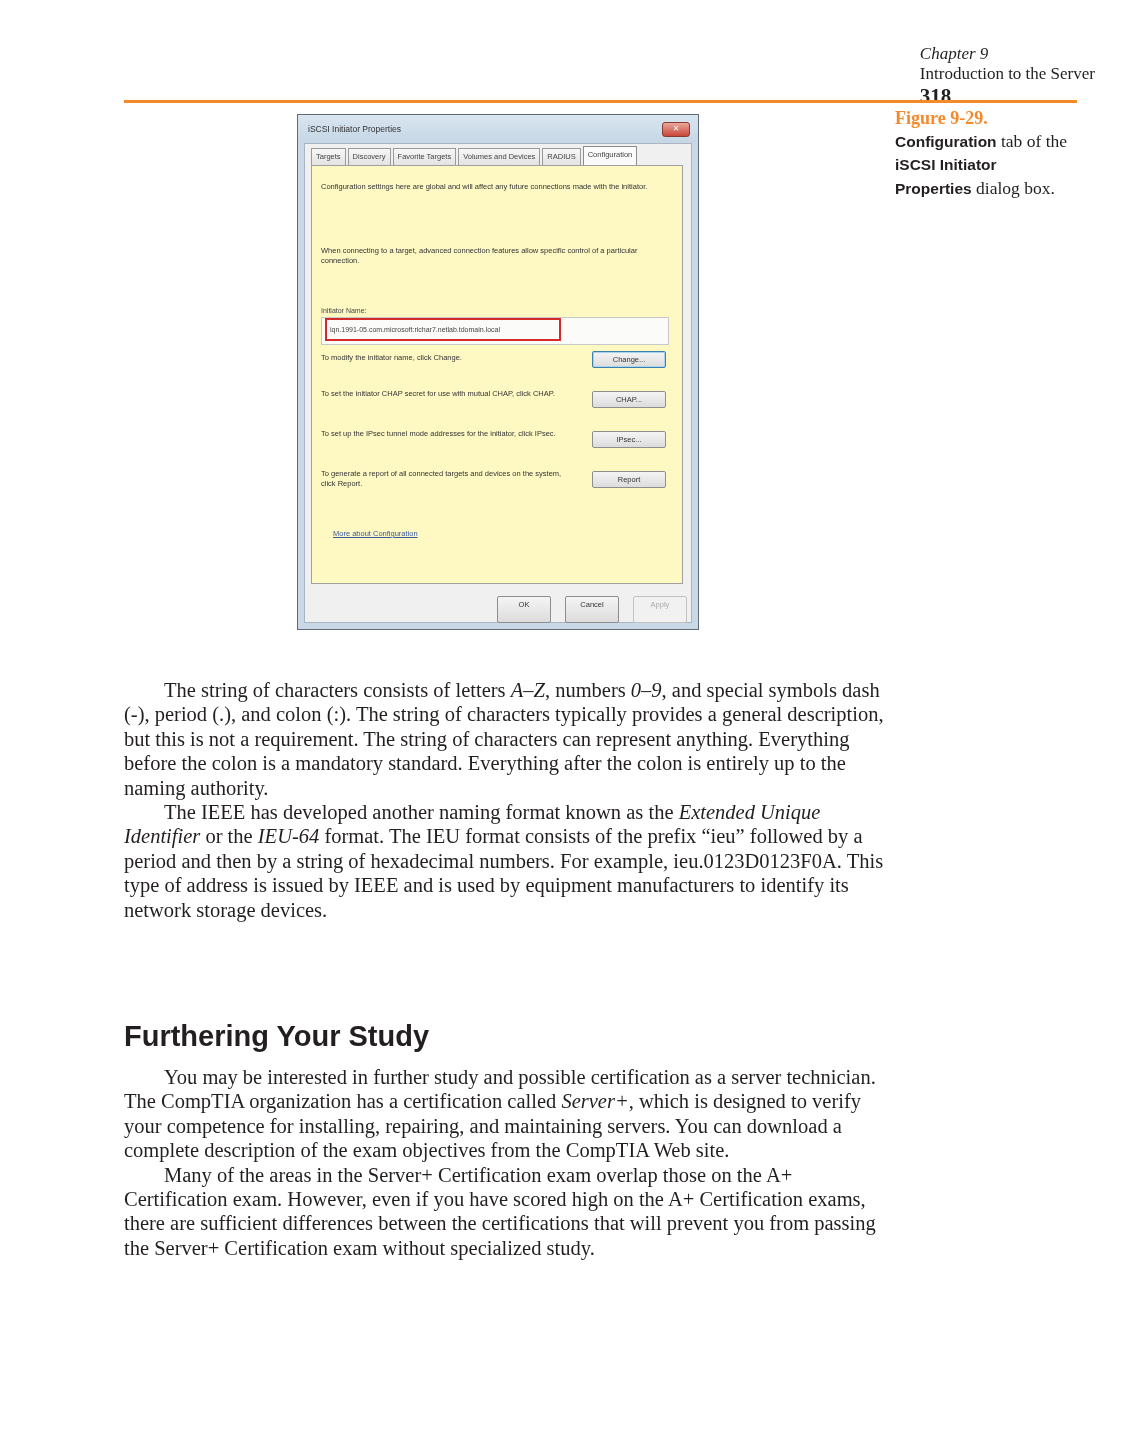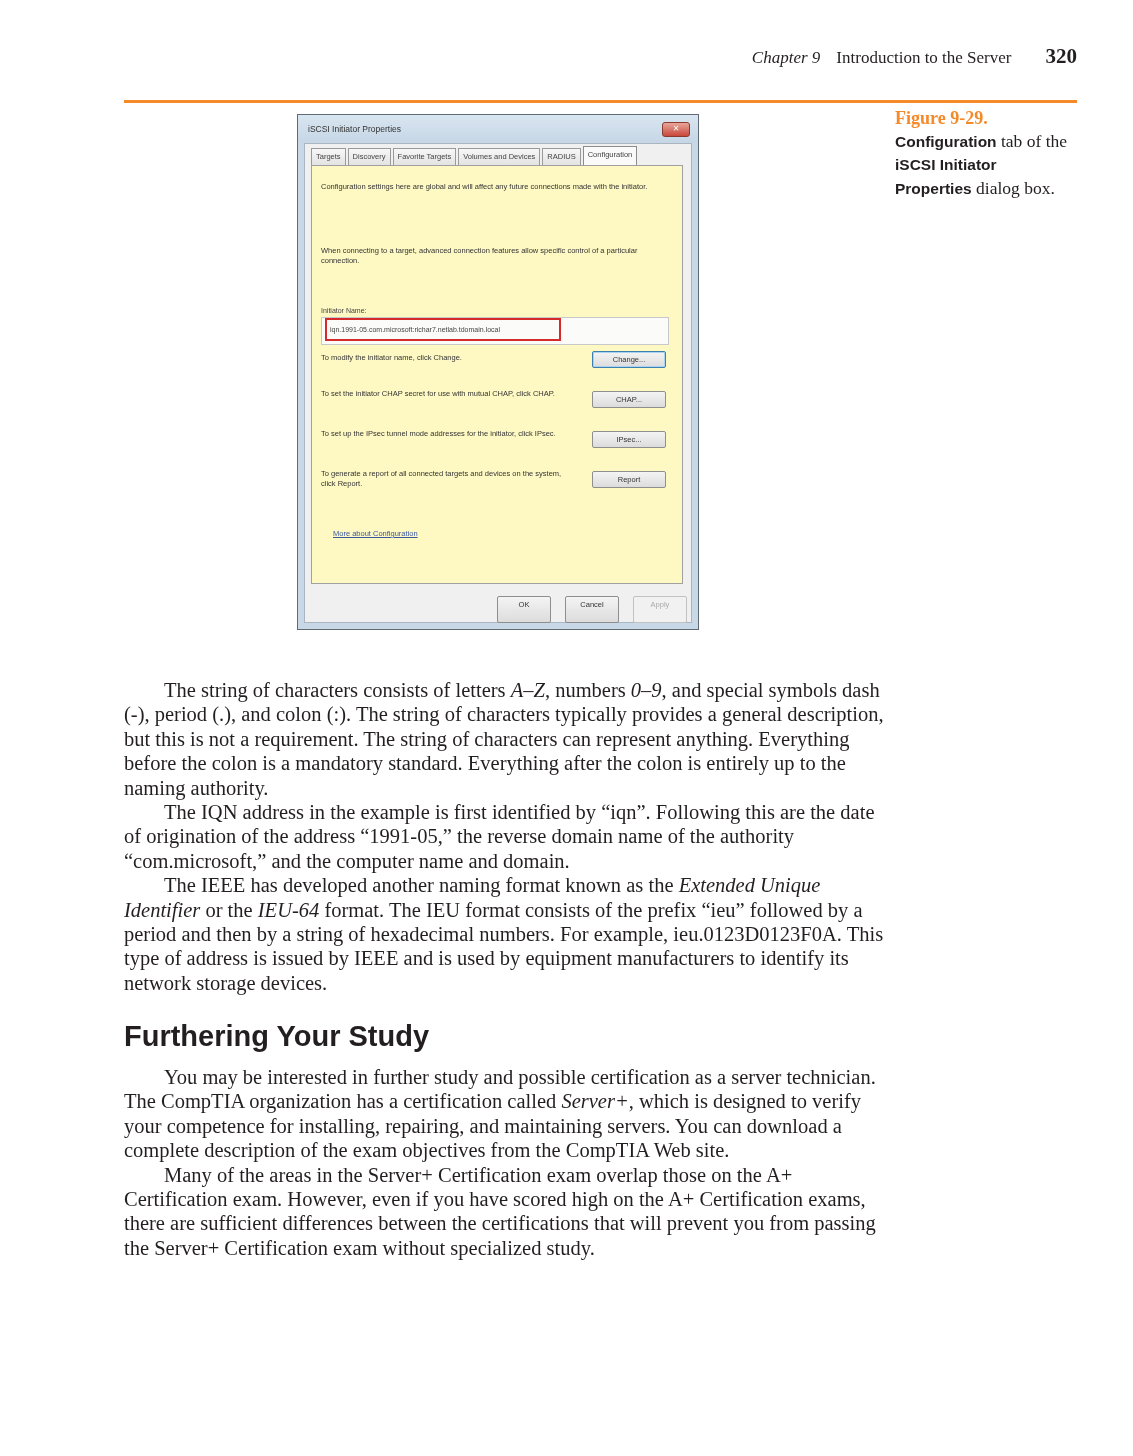--- a/index.html
+++ b/index.html
@@ -4,21 +4,21 @@
   <style>
     html, body { margin: 0; padding: 0; }
     body {
       width: 1133px; height: 1456px; background: #ffffff; position: relative;
       font-family: "DejaVu Serif", "Liberation Serif", serif; color: #231f20;
       overflow: hidden;
     }
     .running-head {
       position: absolute; top: 44px; right: 56px;
       font-family: "Liberation Serif", serif; font-size: 17px; color: #231f20;
-      display: flex; align-items: baseline; gap: 0;
+      display: flex; align-items: baseline; gap: 0; flex-direction: column;
     }
     .running-head .chap { font-style: italic; }
     .running-head .title { margin-left: 16px; }
     .running-head .pageno { margin-left: 34px; font-weight: bold; font-size: 21px; }
     .orange-rule {
       position: absolute; left: 124px; top: 100px; width: 953px; height: 3px;
       background: #f58a2b;
     }
     .caption {
       position: absolute; left: 895px; top: 107px; width: 180px;
@@ -94,21 +94,21 @@
       position: absolute; left: 124px; top: 1020px;
       font-family: "Liberation Sans", sans-serif; font-weight: bold; font-size: 29px; color: #231f20;
     }
   </style>
 </head>
 <body>
 
 <div class="running-head">
   <span class="chap">Chapter 9</span>
   <span class="title">Introduction to the Server</span>
-  <span class="pageno">320</span>
+  <span class="pageno">318</span>
 </div>
 
 <div class="orange-rule"></div>
 
 <div class="caption">
   <span class="fig-label">Figure 9-29.</span>
   <span class="sans-b">Configuration</span><span> tab of the </span><span class="sans-b">iSCSI Initiator Properties</span><span> dialog box.</span>
 </div>
 
 <div class="dialog">
@@ -149,21 +149,20 @@
       <div class="link">More about Configuration</div>
     </div>
     <div class="footer-btn" style="left:192px; top:452px;">OK</div>
     <div class="footer-btn" style="left:260px; top:452px;">Cancel</div>
     <div class="footer-btn disabled" style="left:328px; top:452px;">Apply</div>
   </div>
 </div>
 
 <div class="body-text" style="top:678px;">
   <p><span>The string of characters consists of letters </span><i>A–Z</i><span>, numbers </span><i>0–9</i><span>, and special symbols dash (-), period (.), and colon (:). The string of characters typically provides a general description, but this is not a requirement. The string of characters can represent anything. Everything before the colon is a mandatory standard. Everything after the colon is entirely up to the naming authority.</span></p>
-  <p>The IQN address in the example is first identified by “iqn”. Following this are the date of origination of the address “1991-05,” the reverse domain name of the authority “com.microsoft,” and the computer name and domain.</p>
   <p><span>The IEEE has developed another naming format known as the </span><i>Extended Unique Identifier</i><span> or the </span><i>IEU-64</i><span> format. The IEU format consists of the prefix “ieu” followed by a period and then by a string of hexadecimal numbers. For example, ieu.0123D0123F0A. This type of address is issued by IEEE and is used by equipment manufacturers to identify its network storage devices.</span></p>
 </div>
 
 <div class="section-heading">Furthering Your Study</div>
 
 <div class="body-text" style="top:1065px;">
   <p><span>You may be interested in further study and possible certification as a server technician. The CompTIA organization has a certification called </span><i>Server+</i><span>, which is designed to verify your competence for installing, repairing, and maintaining servers. You can download a complete description of the exam objectives from the CompTIA Web site.</span></p>
   <p>Many of the areas in the Server+ Certification exam overlap those on the A+ Certification exam. However, even if you have scored high on the A+ Certification exams, there are sufficient differences between the certifications that will prevent you from passing the Server+ Certification exam without specialized study.</p>
 </div>
 

